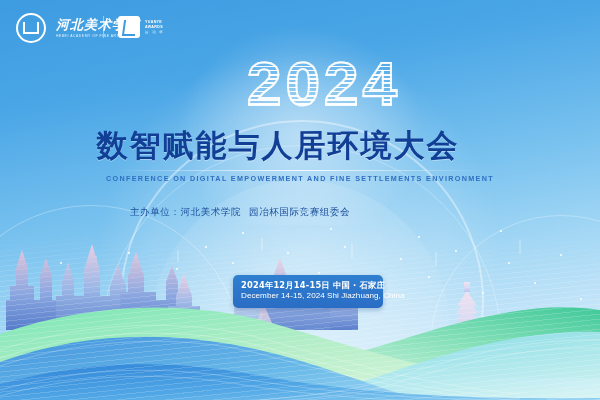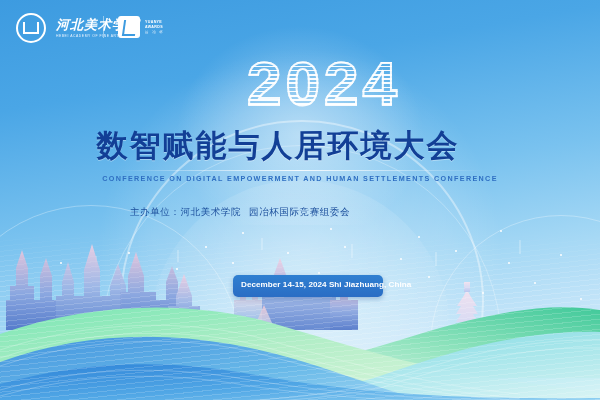--- a/index.html
+++ b/index.html
@@ -75,21 +75,21 @@
   .organizer .sep{display:inline-block;width:8px;}
 
   
   .date-badge{position:absolute;left:233px;top:275px;width:134px;
     padding:5px 8px 6px;border-radius:5px;text-align:center;
     background:linear-gradient(180deg,#2f7fd1 0%,#2a6dc4 100%);
     box-shadow:0 2px 5px rgba(20,70,140,.30);}
   .date-cn{font-family:"DejaVu Sans",sans-serif;font-size:8.3px;color:#fff;
     letter-spacing:.2px;line-height:1.35;white-space:nowrap;font-weight:bold;}
   .date-en{font-size:8.1px;color:#fff;letter-spacing:.05px;line-height:1.35;
-    white-space:nowrap;font-weight:bold;}
+    white-space:nowrap;font-weight:normal;}
 
   
   .dots{position:absolute;left:0;top:0;width:600px;height:400px;pointer-events:none;}
 
   
   .scene{position:absolute;left:0;top:0;width:600px;height:400px;pointer-events:none;}
 
   
   .stripes{position:absolute;left:0;top:0;width:600px;height:400px;pointer-events:none;
     background:repeating-linear-gradient(-6deg,rgba(255,255,255,.16) 0px,rgba(255,255,255,.16) 1px,rgba(255,255,255,0) 1px,rgba(255,255,255,0) 5px);
@@ -276,23 +276,24 @@
       </span>
     </div>
   </div>
 
   <div class="year">2024</div>
 
   <div class="title-cn">数智赋能与人居环境大会</div>
 
   <div class="title-rule"></div>
 
-  <div class="title-en">CONFERENCE ON DIGITAL EMPOWERMENT AND HUMAN SETTLEMENTS CONFERENCE</div>
+  <div class="title-en">CONFERENCE ON DIGITAL EMPOWERMENT AND FINE SETTLEMENTS ENVIRONMENT</div>
 
   <div class="organizer">
     <span>主办单位：</span><span>河北美术学院</span><span class="sep"></span><span>园冶杯国际竞赛组委会</span>
   </div>
 
   <div class="date-badge">
+    <div class="date-cn">2024年12月14-15日  中国 · 石家庄</div>
     <div class="date-en">December 14-15, 2024 Shi Jiazhuang, China</div>
   </div>
 
 </div>
 
 </body></html>

